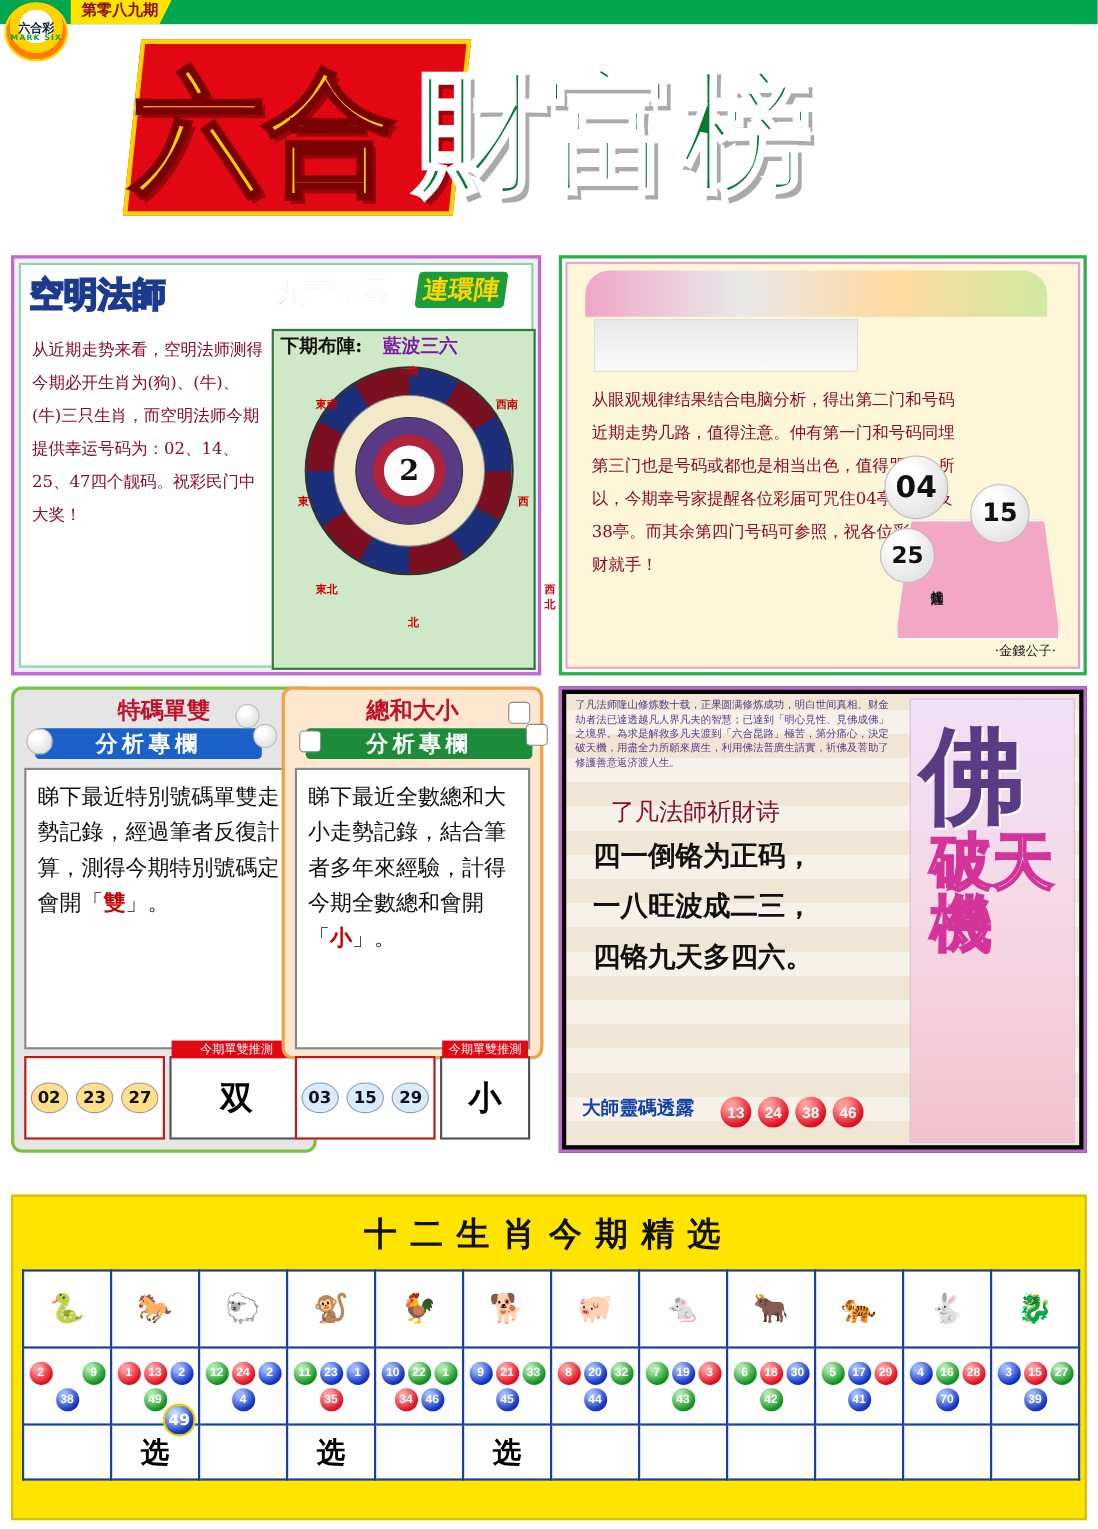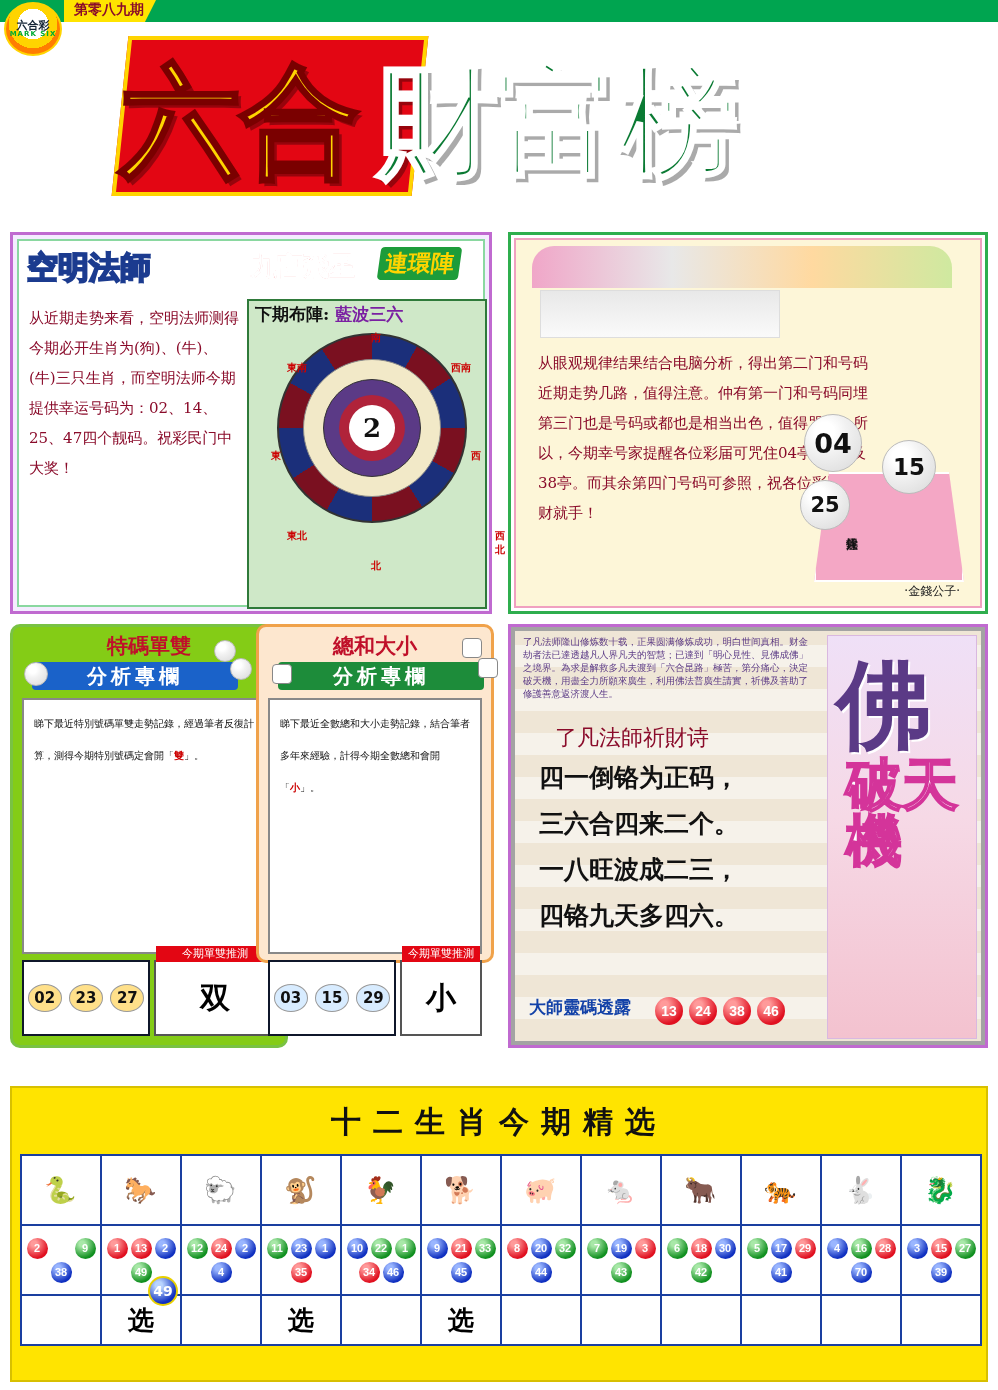--- a/index.html
+++ b/index.html
@@ -53,21 +53,21 @@
   
   #p1 { left:10px; top:232px; width:482px; height:382px; border:3px solid #c06ad0; background:#f4ecff; padding:4px; }
   #p1 .inner { width:100%; height:100%; border:2px solid #8ad8a0; background:#ffffff; position:relative; }
   .p1-head { position:absolute; left:0; top:0; width:100%; height:56px; }
   .p1-h1 { position:absolute; left:8px; top:6px; font-size:31px; font-weight:bold; color:#ffd400; -webkit-text-stroke:2px #1b3b8f; font-family:"DejaVu Serif","Liberation Serif",serif; }
   .p1-h2 { position:absolute; left:232px; top:8px; font-size:26px; font-weight:bold; color:#e30613; -webkit-text-stroke:1px #ffffff; font-family:"DejaVu Serif","Liberation Serif",serif;}
   .p1-h3 { position:absolute; left:360px; top:6px; font-size:23px; font-weight:bold; color:#ffd400; background:#1d9c3a; padding:1px 6px; border-radius:4px; transform:skewX(-8deg); font-family:"DejaVu Serif","Liberation Serif",serif;}
   .p1-text { position:absolute; left:10px; top:62px; width:210px; font-size:15px; line-height:30px; color:#8a0b2a; font-family:"DejaVu Serif","Liberation Serif",serif; }
   .p1-right { position:absolute; left:228px; top:58px; width:240px; height:310px; background:#cfe8c8; border:2px solid #2f7a3a; }
   .p1-next { position:absolute; left:236px; top:62px; font-size:17px; font-weight:bold; color:#111; font-family:"DejaVu Serif","Liberation Serif",serif;}
-  .p1-next u { color:#7a1fa2; text-decoration:none; }
+  .p1-next u { color:#7a1fa2; text-decoration:none;margin-left:13px; }
   .compass { position:absolute; left:258px; top:92px; width:190px; height:190px; }
   .compass .ring {
     position:absolute; inset:0; border-radius:50%;
     background: conic-gradient(#1b2f7a 0 8%, #7a1020 8% 16%, #1b2f7a 16% 25%, #7a1020 25% 33%, #1b2f7a 33% 41%, #7a1020 41% 50%, #1b2f7a 50% 58%, #7a1020 58% 66%, #1b2f7a 66% 75%, #7a1020 75% 83%, #1b2f7a 83% 91%, #7a1020 91% 100%);
     border:2px solid #333;
   }
   .compass .ring2 { position:absolute; inset:26px; border-radius:50%; background:#f2e9c8; border:1px solid #888; }
   .compass .ring3 { position:absolute; inset:46px; border-radius:50%; background:#5b3a86; border:1px solid #333; }
   .compass .ring4 { position:absolute; inset:62px; border-radius:50%; background:#b0233a; }
   .compass .ctr { position:absolute; inset:72px; border-radius:50%; background:#fff; display:flex; align-items:center; justify-content:center; font-size:26px; font-weight:bold; color:#111; font-family:"DejaVu Serif","Liberation Serif",serif;}
@@ -81,41 +81,41 @@
   .p2-lines { position:absolute; left:24px; top:50px; width:240px; height:48px; background:linear-gradient(#e8e8e8,#fafafa); border:1px solid #ddd;}
   .p2-text { position:absolute; left:22px; top:108px; width:330px; font-size:15px; line-height:30px; color:#8a0b2a; font-family:"DejaVu Serif","Liberation Serif",serif; }
   .p2-box { position:absolute; right:16px; bottom:24px; width:150px; height:110px; background:#f4a7c5; border:2px solid #fff;
     clip-path: polygon(10% 0, 90% 0, 100% 100%, 0 100%); }
   .p2-box-label { position:absolute; right:120px; bottom:78px; font-size:12px; color:#111; writing-mode:vertical-rl; font-family:"DejaVu Serif","Liberation Serif",serif;}
   .p2-sign { position:absolute; right:20px; bottom:6px; font-size:12px; color:#222; font-family:"DejaVu Serif","Liberation Serif",serif;}
   .ball3d { position:absolute; border-radius:50%; background:radial-gradient(circle at 35% 30%, #ffffff 0 18%, #f2f2f2 40%, #d8d8d8 100%);
     border:1px solid #bbb; display:flex; align-items:center; justify-content:center; font-weight:bold; color:#111; }
 
   
-  #p3 { left:10px; top:624px; width:278px; height:424px; border:3px solid #79c243; border-radius:10px; background:#84cc16; padding:5px; }
+  #p3 { left:10px; top:624px; width:278px; height:424px; border:3px solid #79c243; border-radius:10px; background:#e5e5e5; padding:5px; }
   #p4 { left:256px; top:624px; width:238px; height:339px; border:3px solid #f0a24a; border-radius:10px; background:#fde7cf; padding:5px; }
   .sub-head { position:relative; height:62px; }
   .sh-l1 { font-size:21px; font-weight:bold; font-family:"DejaVu Serif","Liberation Serif",serif; }
   .sh-l2 { font-size:20px; font-weight:bold; color:#fff; font-family:"DejaVu Serif","Liberation Serif",serif; letter-spacing:4px;}
   .sh-band { position:absolute; left:14px; top:30px; width:206px; height:28px; background:#1a62c9; border-radius:4px; display:flex; align-items:center; justify-content:center;}
   #p4 .sh-band { background:#1d8c3a; }
   .dice { position:absolute; width:20px; height:20px; background:#fff; border:1px solid #888; border-radius:4px; }
   .body-box { position:relative; margin:4px 4px 0 4px; height:256px; background:#fff; border:2px solid #888; padding:8px 10px;
-    font-size:10px; line-height:32px; color:#111; font-family:"DejaVu Serif","Liberation Serif",serif;}
+    font-size:20px; line-height:32px; color:#111; font-family:"DejaVu Serif","Liberation Serif",serif;}
   .body-box b { color:#c00; }
   .foot-row { position:relative; margin:6px 4px 0 4px; height:76px; display:flex; }
-  .foot-left { width:128px; background:#fff; border:2px solid #0f172a; display:flex; align-items:center; justify-content:space-around; }
+  .foot-left { width:128px; background:#fff; border:2px solid #b91c1c; display:flex; align-items:center; justify-content:space-around; }
   .foot-right { flex:1; margin-left:4px; background:#fff; border:2px solid #555; position:relative; }
   .foot-cap { position:absolute; left:0; top:-16px; width:100%; height:16px; background:#e30613; color:#fff; font-size:11px; text-align:center; line-height:16px; font-family:"DejaVu Serif","Liberation Serif",serif;}
   .foot-val { position:absolute; inset:0; display:flex; align-items:center; justify-content:center; font-size:30px; font-weight:bold; font-family:"DejaVu Serif","Liberation Serif",serif;}
   .egg { width:34px; height:28px; border-radius:50%; display:flex; align-items:center; justify-content:center;
     font-size:15px; font-weight:bold; color:#111; border:1px solid #999; }
 
   
-  #p5 { left:508px; top:624px; width:480px; height:424px; border:3px solid #c06ad0; background:#a3a3a3; padding:4px; }
+  #p5 { left:508px; top:624px; width:480px; height:424px; border:3px solid #c06ad0; background:#000000; padding:4px; }
   #p5 .inner { width:100%; height:100%; position:relative; background:#f6f2ea;
     background-image: repeating-linear-gradient(0deg,#efe6d6 0 22px,#f6f2ea 22px 44px); }
   .p5-note { position:absolute; left:8px; top:4px; width:290px; font-size:9.5px; line-height:13px; color:#5b3a86; font-family:"DejaVu Serif","Liberation Serif",serif;}
   .p5-title { position:absolute; left:40px; top:92px; font-size:22px; color:#8a0b2a; font-family:"DejaVu Serif","Liberation Serif",serif;}
   .p5-poem { position:absolute; left:24px; top:124px; width:290px; font-size:25px; line-height:46px; color:#111; font-family:"DejaVu Serif","Liberation Serif",serif;font-weight:bold;}
   .p5-rev-label { position:absolute; left:14px; bottom:22px; font-size:17px; font-weight:bold; color:#1342a8; font-family:"DejaVu Serif","Liberation Serif",serif;}
   .p5-balls { position:absolute; left:140px; bottom:16px; display:flex; gap:6px; }
   .p5-right { position:absolute; right:4px; top:4px; width:150px; height:404px;
     background:linear-gradient(180deg,#efe0f7 0%, #f6d9e6 45%, #f3c2cf 100%); border:1px solid #d9b8e0; }
   .fo { position:absolute; left:8px; top:6px; font-size:96px; font-weight:bold; color:#5b3a86;
@@ -258,21 +258,20 @@
       </div>
     </div>
   </div>
 
   <div class="panel" id="p5">
     <div class="inner">
       <div class="p5-note">了凡法师隆山修炼数十载，正果圆满修炼成功，明白世间真相。财金劫者法已達透越凡人界凡夫的智慧；已達到「明心見性、見佛成佛」之境界。為求是解救多凡夫渡到「六合昆路」極苦，第分痛心，決定破天機，用盡全力所願來廣生，利用佛法普廣生請實，祈佛及菩助了修護善意返济渡人生。</div>
       <div class="p5-title">了凡法師祈財诗</div>
       <div class="p5-poem">
         <div>四一倒铬为正码，</div>
-        <div>三六合四来二个。</div>
         <div>一八旺波成二三，</div>
         <div>四铬九天多四六。</div>
       </div>
       <div class="p5-rev-label">大師靈碼透露</div>
       <div class="p5-balls">
         <span class="nb r" style="width:28px;height:28px;font-size:14px;">13</span>
         <span class="nb r" style="width:28px;height:28px;font-size:14px;">24</span>
         <span class="nb r" style="width:28px;height:28px;font-size:14px;">38</span>
         <span class="nb r" style="width:28px;height:28px;font-size:14px;">46</span>
       </div>

